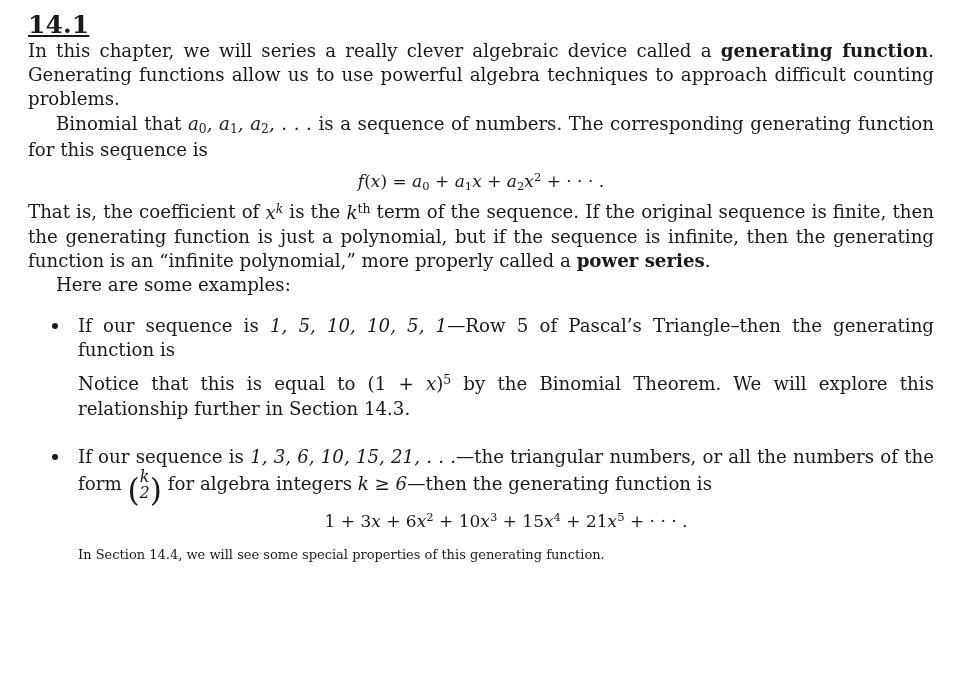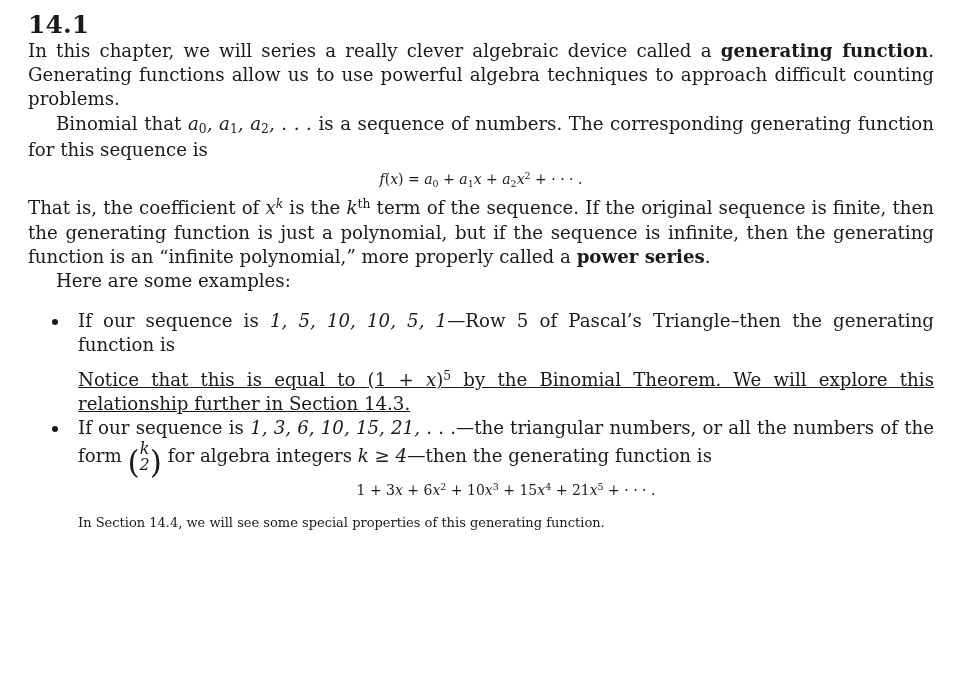--- a/index.html
+++ b/index.html
@@ -22,20 +22,21 @@
     box-sizing: border-box;
   }
   .section-heading {
     display: flex;
     align-items: baseline;
     margin: 10px 0 0 28px;
     font-family: "DejaVu Serif", serif;
     font-weight: bold;
     font-size: 25px;
     letter-spacing: 0.1px;
+    text-decoration: underline;
   }
   .section-number {
     margin-right: 22px;
   }
   .section-title {
     font-weight: bold;
   }
   .body-block {
     margin: 0 26px 0 28px;
     font-size: 18.2px;
@@ -59,21 +60,21 @@
   .p-examples {
     margin-top: 16px;
     text-indent: 28px;
   }
   .bold {
     font-weight: bold;
   }
   .eqline {
     text-align: center;
     margin: 8px 0 6px 0;
-    font-size: 14px;
+    font-size: 17px;
   }
   .math {
     font-family: "DejaVu Serif", serif;
     font-style: italic;
   }
   .up {
     font-style: normal;
   }
   sub, sup {
     font-size: 0.68em;
@@ -88,35 +89,34 @@
     padding: 0;
   }
   ul.bullets > li {
     position: relative;
     margin: 0 26px 0 78px;
     font-size: 18.2px;
     line-height: 1.33;
     text-align: justify;
   }
   ul.bullets > li + li {
-    margin-top: 0;
+    margin-top: 24px;
   }
   ul.bullets > li .dot {
     position: absolute;
     left: -26px;
     top: 0.52em;
     width: 6px;
     height: 6px;
     border-radius: 50%;
     background: #1a1a1a;
   }
   .sub-para {
     margin-top: 10px;
     text-align: justify;
-    text-decoration: underline;
   }
   .closing {
     margin: 14px 26px 0 78px;
     font-size: 13px;
     line-height: 1.33;
   }
   .binom {
     display: inline-block;
     position: relative;
     vertical-align: middle;
@@ -170,21 +170,21 @@
 
     <li>
       <span class="dot"></span>
       <span>If our sequence is </span><span class="math nowrap">1, 5, 10, 10, 5, 1</span><span>—Row 5 of Pascal’s Triangle–then the generating function is</span>
       <div class="sub-para"><span>Notice that this is equal to </span><span class="nowrap">(1 + <span class="math">x</span>)<sup class="up">5</sup></span><span> by the Binomial Theorem. We will explore this relationship further in Section 14.3.</span></div>
     </li>
 
     <li>
       <span class="dot"></span>
       <span>If our sequence is </span><span class="math nowrap">1, 3, 6, 10, 15, 21, . . .</span><span>—the triangular numbers, or all the numbers of the form </span><span class="binom"><span class="paren">(</span><span class="stack"><span>k</span><span>2</span></span><span class="paren">)</span></span>
-      <span>for algebra integers </span><span class="math nowrap">k ≥ 4</span><span>—then the generating function is</span>
+      <span>for algebra integers </span><span class="math nowrap">k ≥ 6</span><span>—then the generating function is</span>
       <div class="eqline">
         1 + 3<span class="math">x</span> + 6<span class="math">x</span><sup class="up">2</sup> + 10<span class="math">x</span><sup class="up">3</sup> + 15<span class="math">x</span><sup class="up">4</sup> + 21<span class="math">x</span><sup class="up">5</sup> + · · · .
       </div>
     </li>
 
   </ul>
 
   <p class="closing">In Section 14.4, we will see some special properties of this generating function.</p>
 
 </div>

